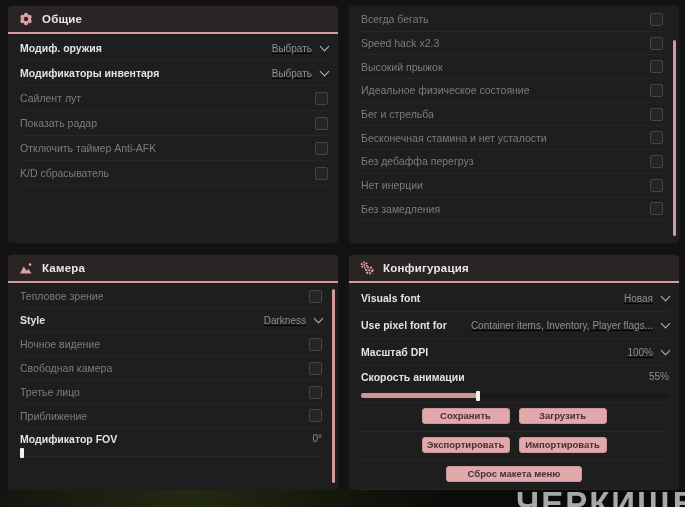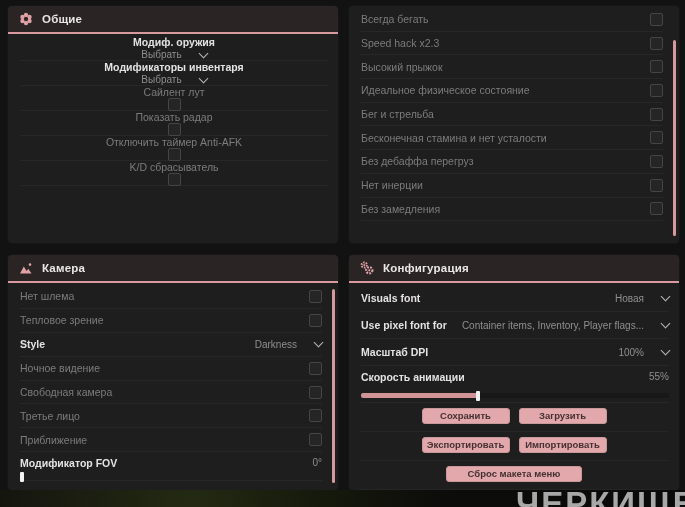--- a/index.html
+++ b/index.html
@@ -25,29 +25,29 @@
   }
   .panel-title{color:#ebe6e6;font-weight:bold;font-size:11.5px;letter-spacing:.2px;}
   .hicon{width:14px;height:14px;display:flex;align-items:center;justify-content:center;}
 
   .rows{padding:2px 10px 0 12px;position:relative;}
   .rows.with-scroll{padding-right:16px;}
   .row{
     display:flex;align-items:center;justify-content:space-between;
     border-bottom:1px solid #272727;position:relative;
   }
-  #panel-general .row{height:24px;flex-direction:column;}
+  #panel-general .row{height:24px;}
   #panel-movement .row{height:22.7px;}
   #panel-camera .row{height:22.9px;}
   #panel-config .row{height:26px;text-align:center;}
   #panel-config .row.row-slider{height:31px;}
   .row .label{font-size:10.5px;color:#7c7c7c;white-space:nowrap;}
   .row.bright .label{color:#e4e2e2;font-weight:bold;}
 
-  .dropdown{display:flex;align-items:center;gap:18px;cursor:pointer;}
+  .dropdown{display:flex;align-items:center;gap:9px;cursor:pointer;text-decoration:underline;}
   .dd-value{font-size:10px;color:#8f8f8f;white-space:nowrap;}
   .chevron{
     width:6px;height:6px;border-right:1.6px solid #b8b8b8;border-bottom:1.6px solid #b8b8b8;
     transform:rotate(45deg);margin-top:-3px;
   }
   .checkbox{
     width:11px;height:11px;border:1px solid #454545;border-radius:2px;
     background:rgba(255,255,255,.03);flex:0 0 auto;
   }
   .slider-value{font-size:10px;color:#8f8f8f;}
@@ -192,24 +192,20 @@
     <span class="hicon">
       <svg width="14" height="13" viewBox="0 0 14 13">
         <path d="M1 11.5 L4.8 4.5 L7.6 9 L9.2 6.8 L12.6 11.5 Z" fill="#e0a1a5"></path>
         <circle cx="11" cy="2.6" r="1.3" fill="#e0a1a5"></circle>
       </svg>
     </span>
     <span class="panel-title">Камера</span>
   </div>
   <div class="rows with-scroll">
       <div class="row">
-        <span class="label">Нет шлема</span>
-        <span class="checkbox"></span>
-      </div>
-      <div class="row">
         <span class="label">Тепловое зрение</span>
         <span class="checkbox"></span>
       </div>
       <div class="row bright">
         <span class="label">Style</span>
         <div class="dropdown">
           <span class="dd-value">Darkness</span>
           <span class="chevron"></span>
         </div>
       </div>

